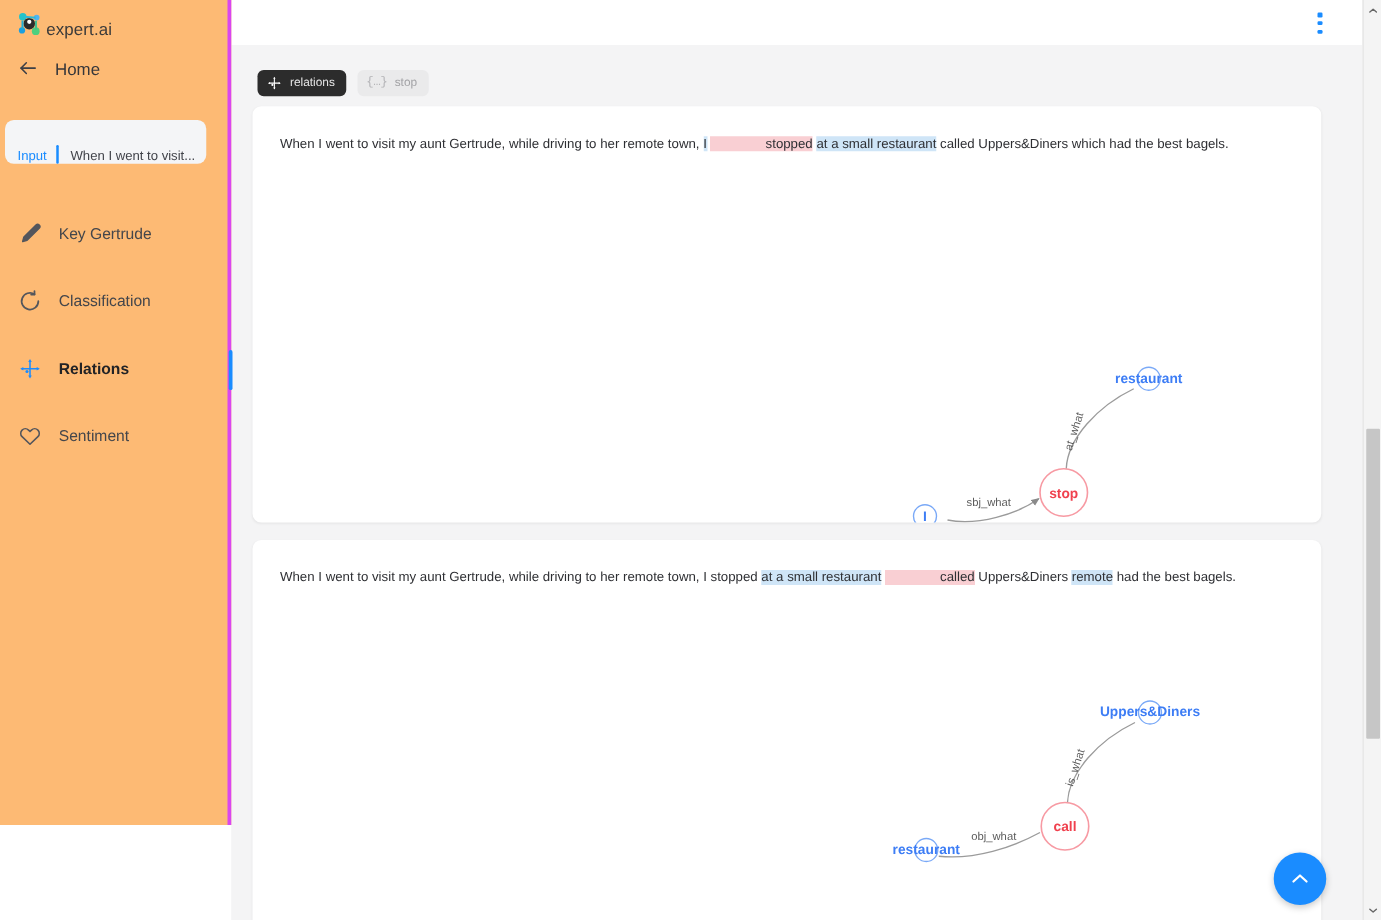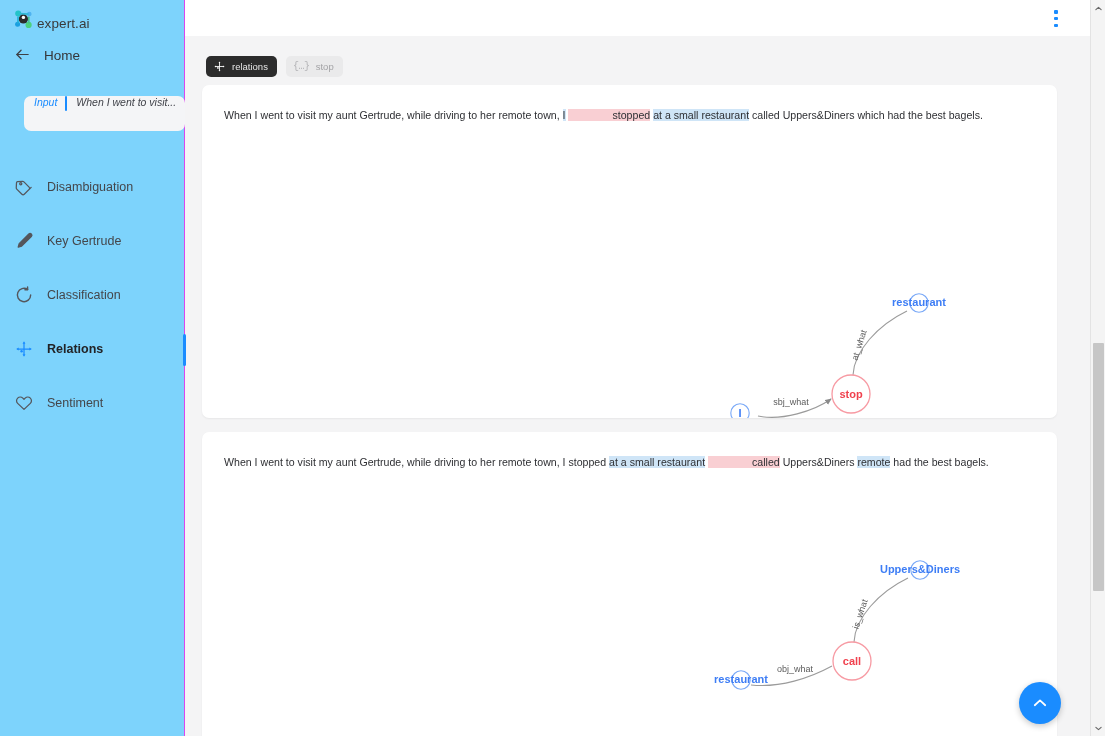--- a/index.html
+++ b/index.html
@@ -15,23 +15,23 @@
     position: relative;
     width: 1105px; height: 736px;
     overflow: hidden;
     background: #ffffff;
   }
 
   
   #sidebar {
     position: absolute;
     left: 0; top: 0;
-    width: 185px; height: 736px;
-    background: #7dd3fc;
-    border-right: 1px solid #d946ef;
+    width: 185px; height: 660px;
+    background: #fdba74;
+    border-right: 3px solid #d946ef;
     z-index: 5;
   }
   .logo-row {
     position: absolute;
     left: 12px; top: 8px;
     display: flex; align-items: center; gap: 3px;
   }
   .logo-mark { width: 24px; height: 24px; display:block; }
   .logo-text {
     font-size: 13.5px; color: #3a3a3a; letter-spacing: .1px;
@@ -42,27 +42,26 @@
     position: absolute;
     left: 14px; top: 46px;
     display: flex; align-items: flex-end; gap: 13px;
     cursor: pointer;
   }
   .back-arrow { width: 17px; height: 17px; display:block; }
   .home-label { font-size: 13.5px; color: #35363a; }
 
   .input-chip {
     position: absolute;
-    left: 24px; top: 96px;
+    left: 4px; top: 96px;
     width: 161px; height: 35px;
     background: #f4f5f7;
     border-radius: 7px;
-    display: flex; align-items: flex-start;
-    cursor: pointer;
-    font-style: italic;
+    display: flex; align-items: flex-end;
+    cursor: pointer;
   }
   .chip-input-label {
     font-size: 10.5px; color: #1a8cff; margin-left: 10px;
   }
   .chip-divider {
     width: 2px; height: 15px; background: #1a8cff;
     margin: 0 9px 0 8px; border-radius: 1px;
   }
   .chip-text { font-size: 10.5px; color: #41434a; }
 
@@ -263,29 +262,20 @@
     </div>
 
     <div class="input-chip">
       <span class="chip-input-label">Input</span>
       <span class="chip-divider"></span>
       <span class="chip-text">When I went to visit...</span>
     </div>
 
     <div class="nav">
 
-      <div class="nav-item">
-        <span>
-          <svg class="nav-icon" viewBox="0 0 24 24" fill="none" stroke="#54565c" stroke-width="1.5" stroke-linecap="round" stroke-linejoin="round">
-            <path d="M20.6 12.4 12.3 20.7a2 2 0 0 1-2.8 0l-6.2-6.2a2 2 0 0 1-.6-1.5l.3-6.1a1.4 1.4 0 0 1 1.3-1.3l6.1-.3a2 2 0 0 1 1.5.6l6.2 6.2a2 2 0 0 1 .5 1.4 2 2 0 0 1-.0.9z"></path>
-            <circle cx="8.1" cy="8.1" r="1.3"></circle>
-          </svg>
-        </span>
-        <span class="nav-label">Disambiguation</span>
-      </div>
 
       <div class="nav-item">
         <span>
           <svg class="nav-icon" viewBox="0 0 24 24" fill="none" stroke="#54565c" stroke-width="1.5" stroke-linecap="round" stroke-linejoin="round">
             <path d="M17.8 3.6a2.1 2.1 0 0 1 3 3L9.2 18.2l-4.2 1.2 1.2-4.2z" fill="#54565c"></path>
           </svg>
         </span>
         <span class="nav-label">Key Gertrude</span>
       </div>
 

